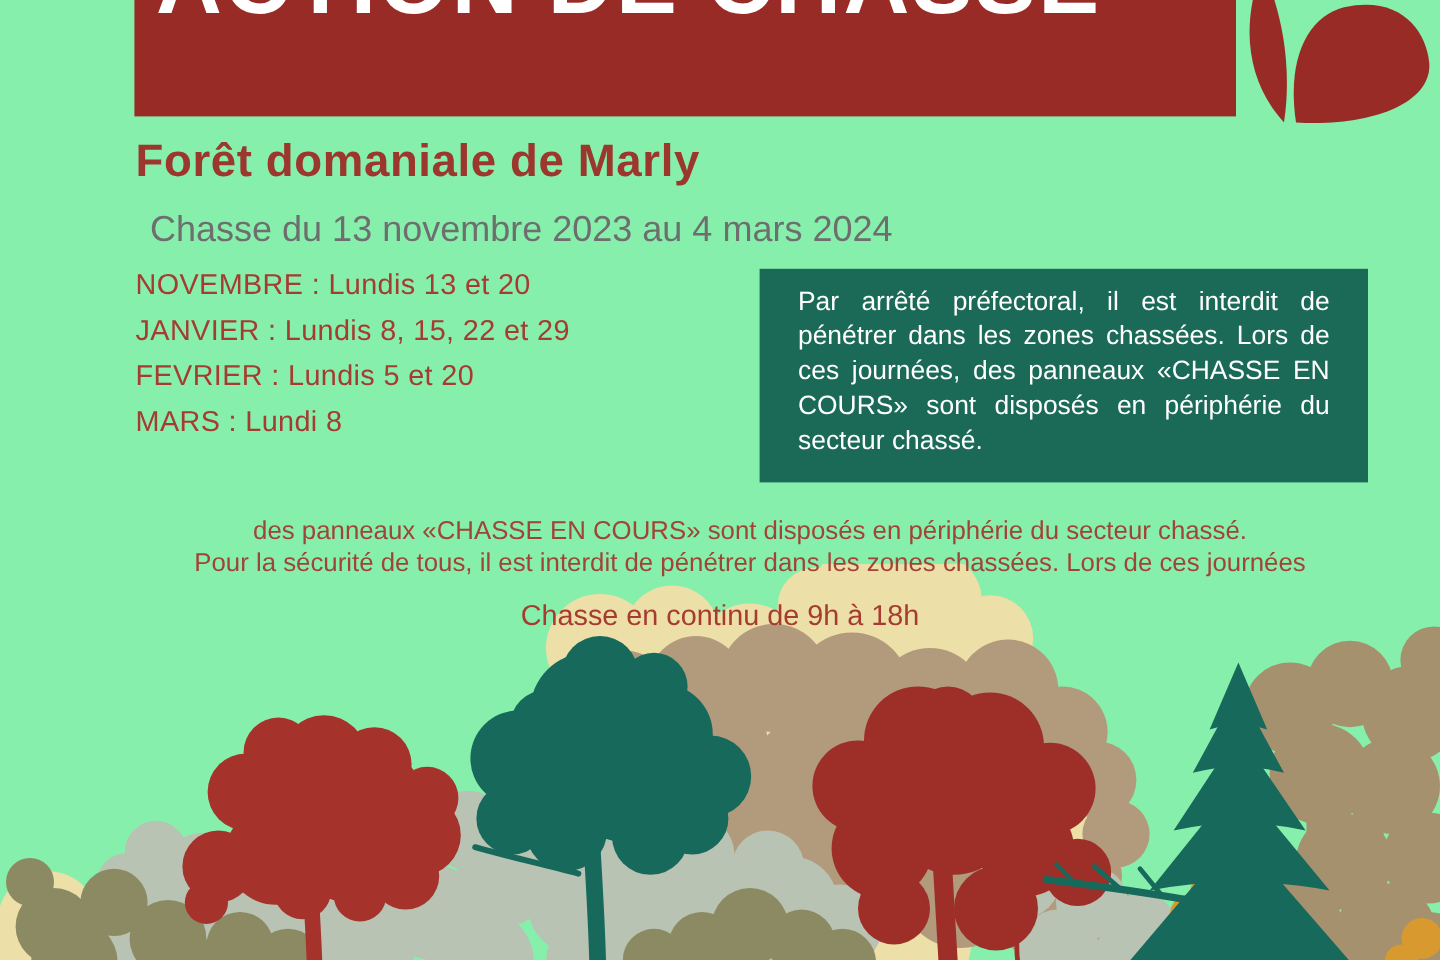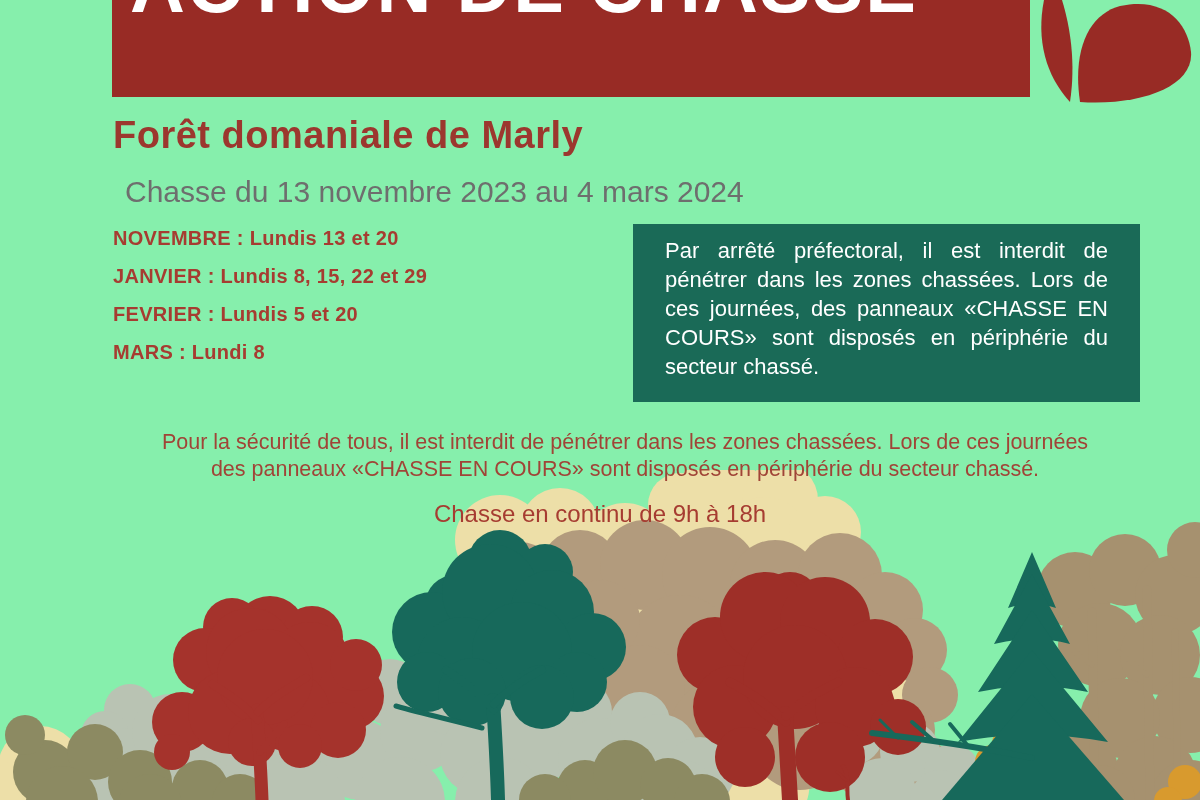--- a/index.html
+++ b/index.html
@@ -14,21 +14,21 @@
   .leaf-svg{position:absolute;left:1018px;top:0;}
 
   
   .page-title{position:absolute;left:113px;top:114px;margin:0;font-size:38px;font-weight:bold;
               color:var(--title-red);letter-spacing:.5px;}
   .page-subtitle{position:absolute;left:113px;top:163px;margin:12px;font-size:30px;
                  color:var(--subtitle-gray);}
 
   
   .schedule{position:absolute;left:113px;top:219px;}
-  .schedule-item{font-size:20px;font-weight:bold;line-height:38px;color:var(--schedule-red);
+  .schedule-item{font-size:24px;font-weight:normal;line-height:38px;color:var(--schedule-red);
                  letter-spacing:.3px;}
 
   
   .notice{position:absolute;left:633px;top:224px;width:507px;height:178px;box-sizing:border-box;
           background:var(--notice-green);padding:12px 32px;overflow:hidden;}
   .notice-text{margin:0;font-size:22px;line-height:29px;color:var(--notice-text);
                text-align:justify;}
 
   
   .safety{position:absolute;left:50px;top:429px;width:1150px;text-align:center;z-index:2;}
@@ -70,22 +70,22 @@
     <div class="schedule-item">JANVIER : Lundis 8, 15, 22 et 29</div>
     <div class="schedule-item">FEVRIER : Lundis 5 et 20</div>
     <div class="schedule-item">MARS : Lundi 8</div>
   </div>
 
   <div class="notice">
     <p class="notice-text">Par arrêté préfectoral, il est interdit de pénétrer dans les zones chassées. Lors de ces journées, des panneaux «CHASSE EN COURS» sont disposés en périphérie du secteur chassé.</p>
   </div>
 
   <div class="safety">
+    <p class="safety-line">des panneaux «CHASSE EN COURS» sont disposés en périphérie du secteur chassé.</p>
     <p class="safety-line">Pour la sécurité de tous, il est interdit de pénétrer dans les zones chassées. Lors de ces journées</p>
-    <p class="safety-line">des panneaux «CHASSE EN COURS» sont disposés en périphérie du secteur chassé.</p>
   </div>
 
   <div class="hours">
     <p class="hours-text">Chasse en continu de 9h à 18h</p>
   </div>
 
   <svg class="forest" width="1200" height="330" viewBox="0 0 1200 330">
 
     <g class="f-cream">
       <circle cx="680" cy="35" r="32"></circle>

